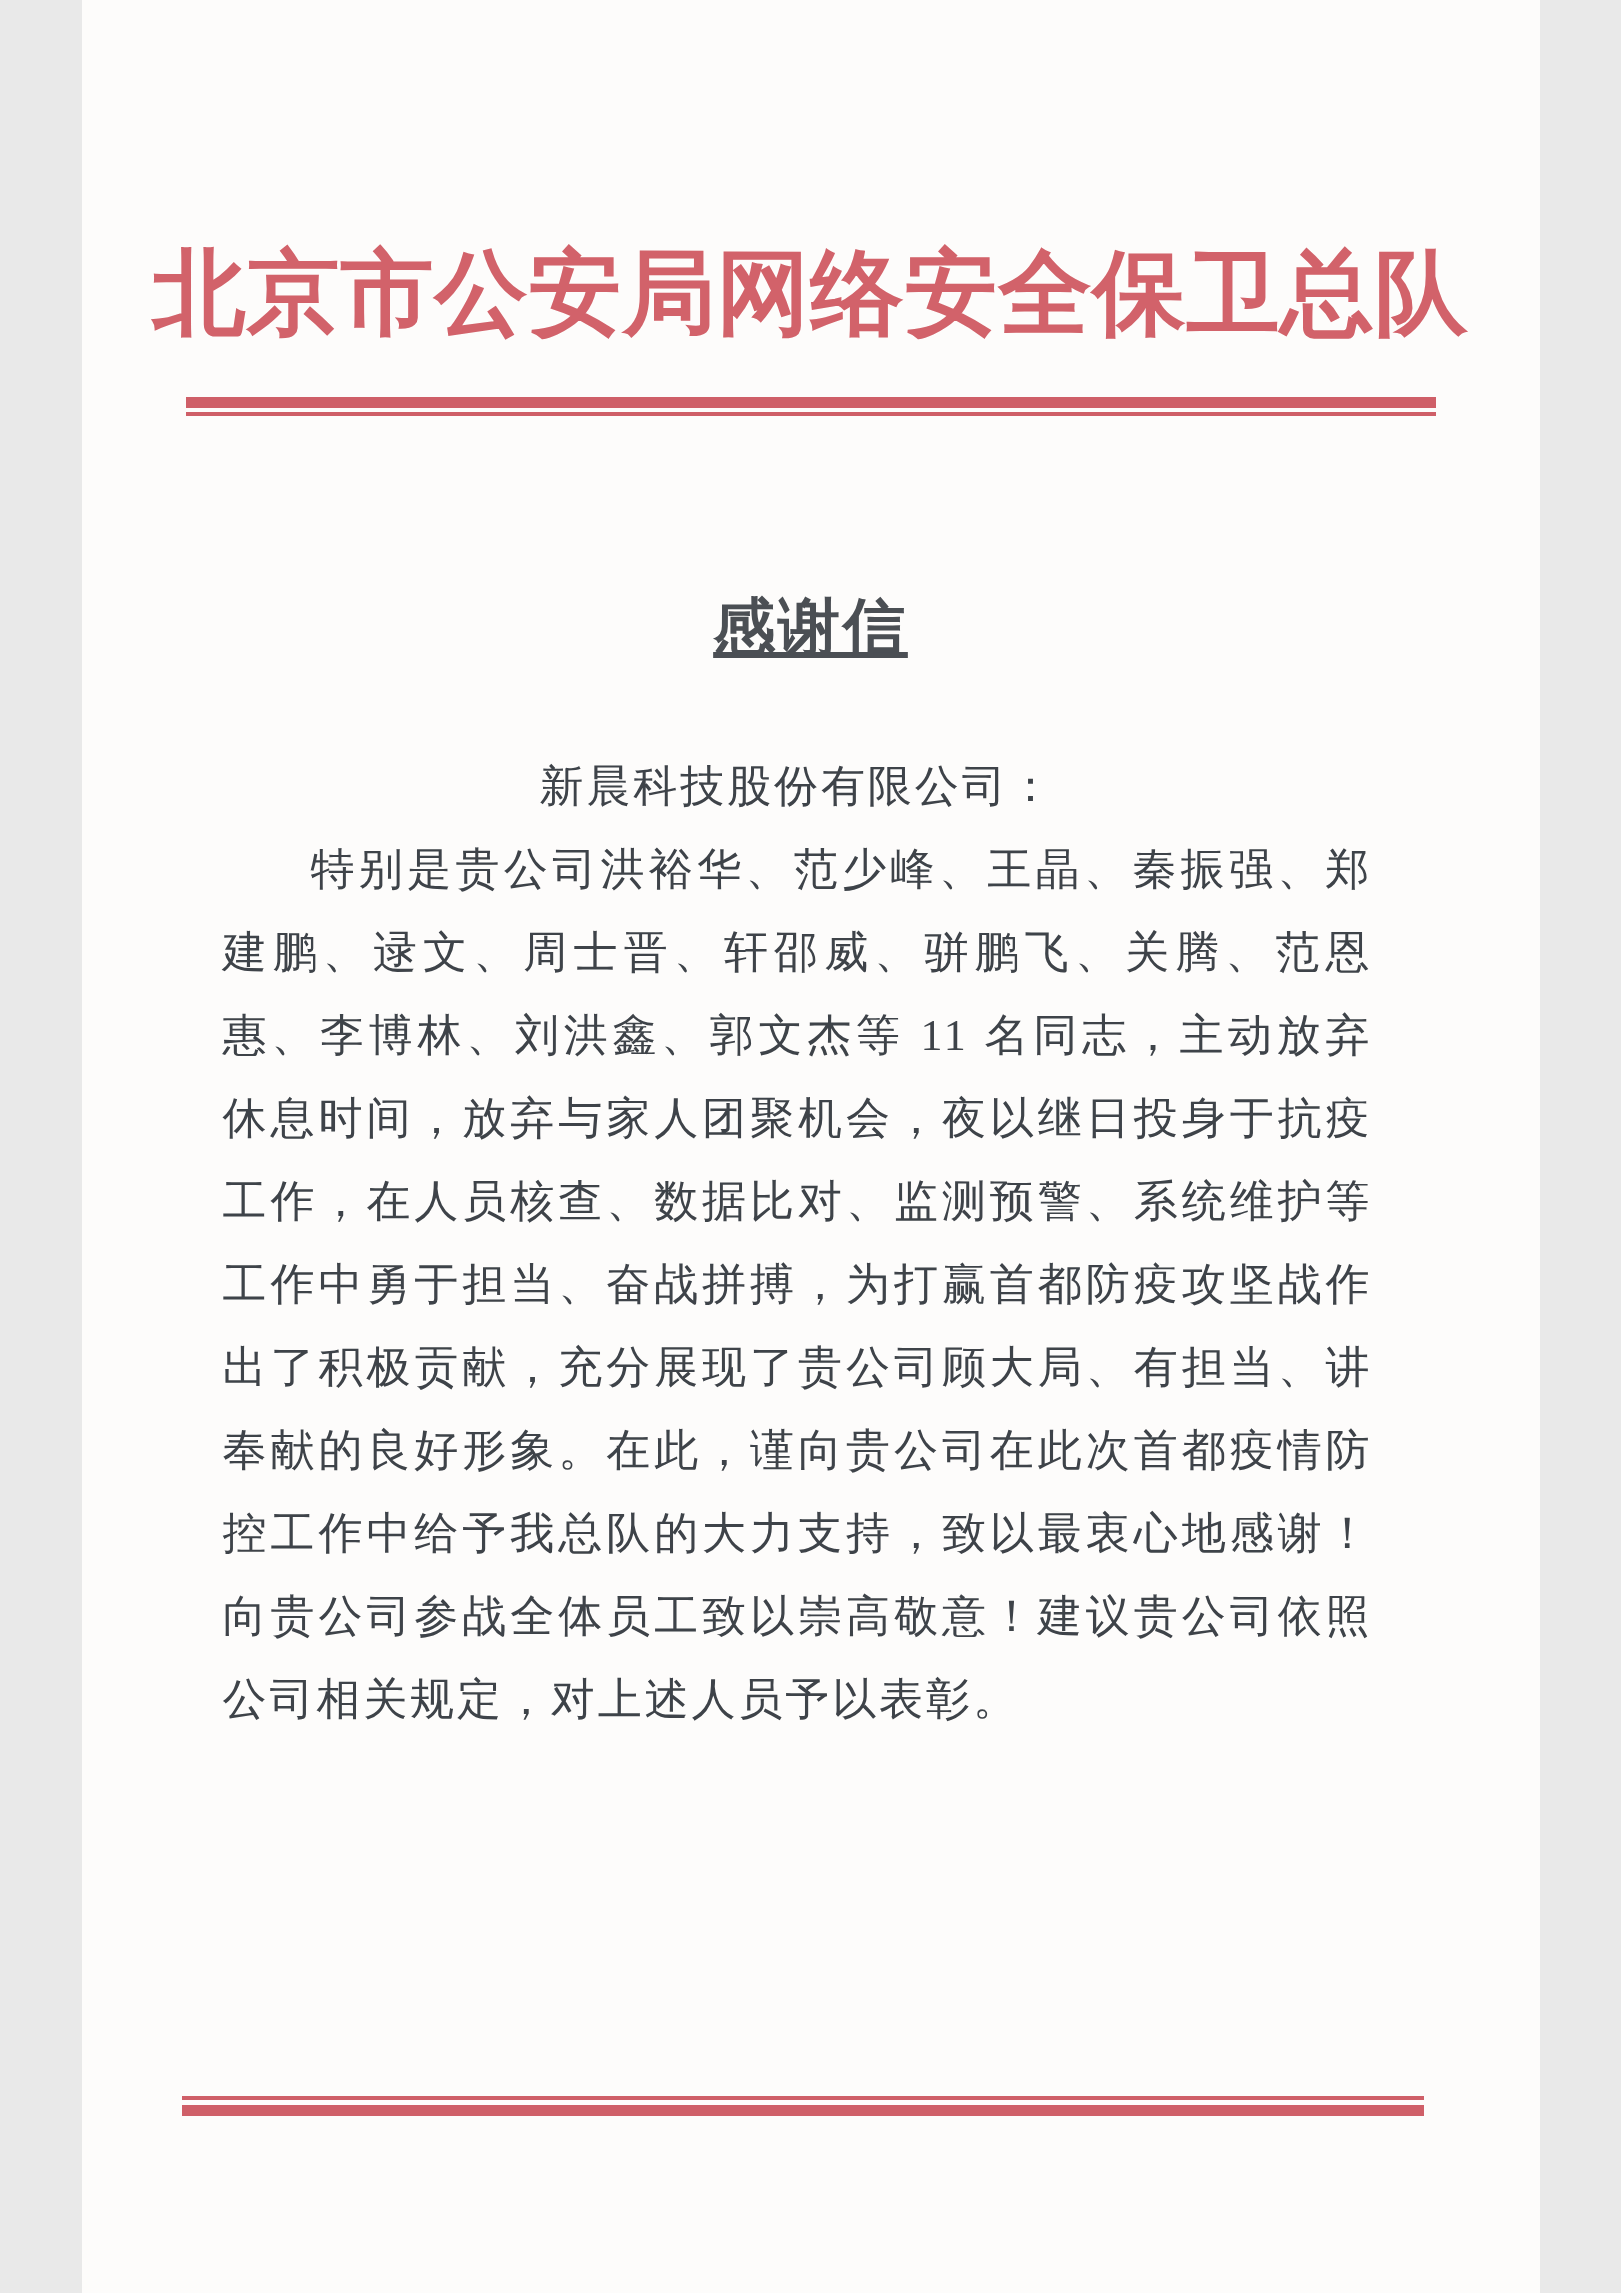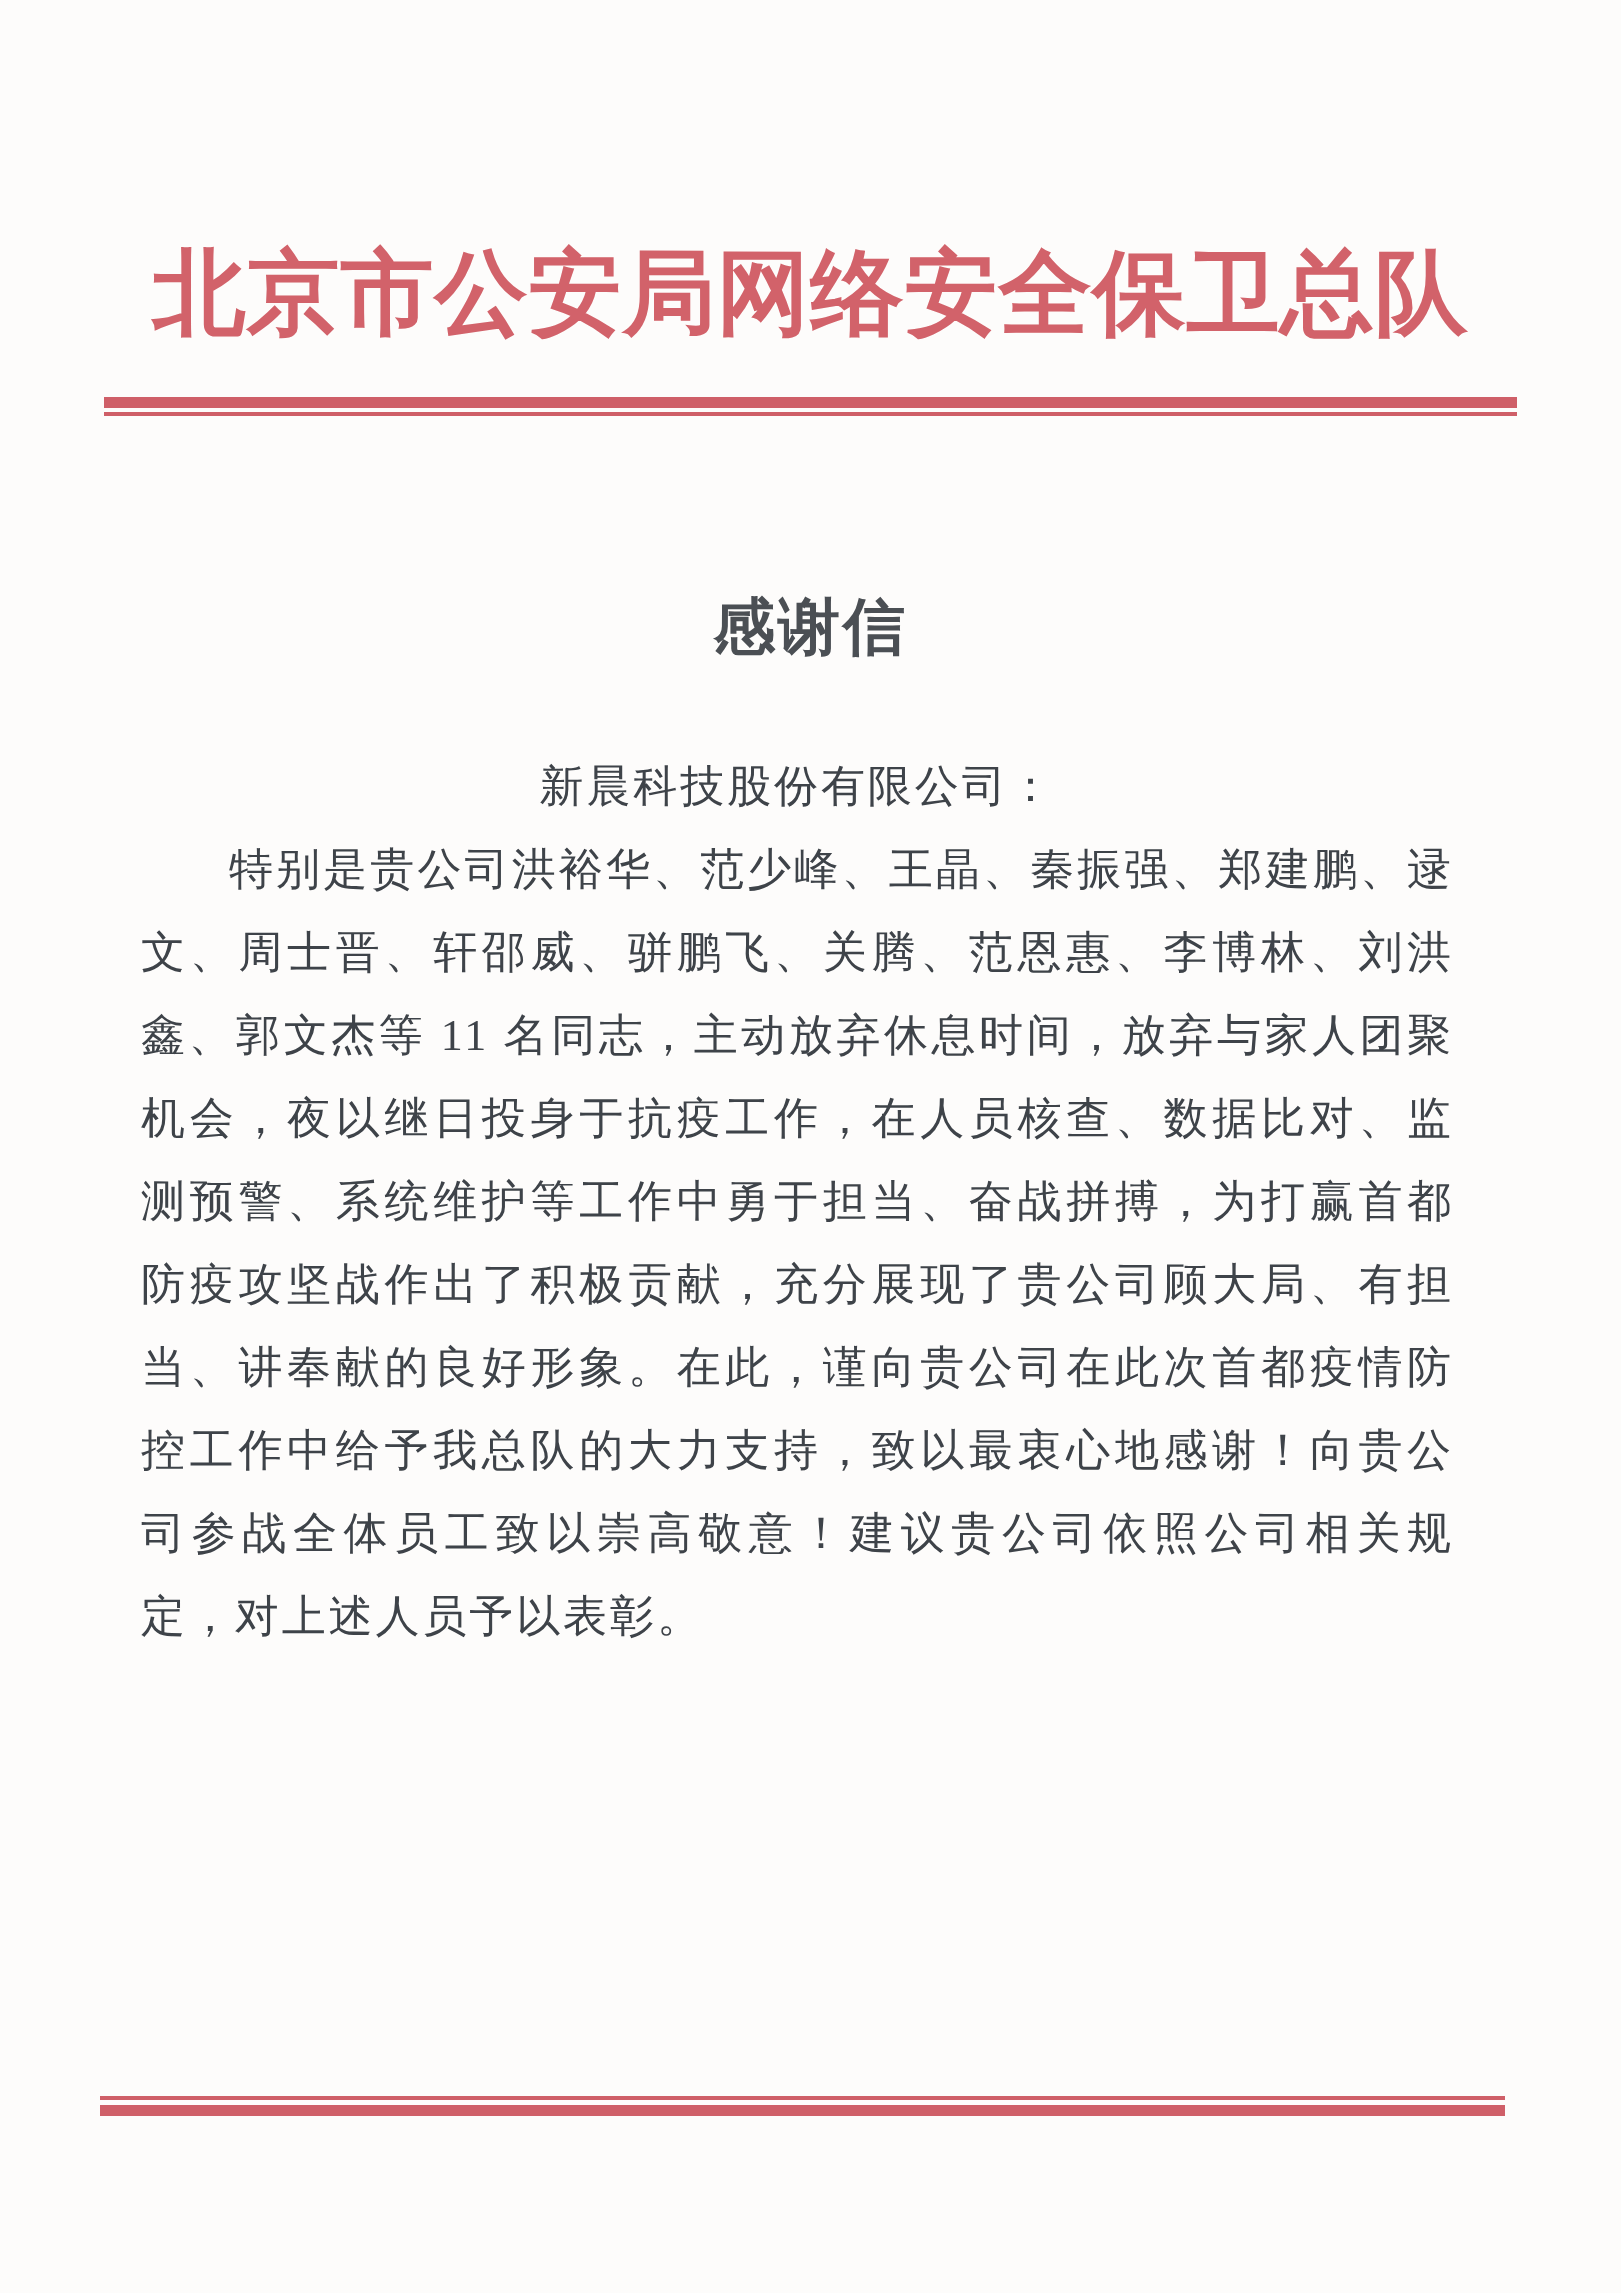--- a/index.html
+++ b/index.html
@@ -1,21 +1,21 @@
 <!DOCTYPE html>
 <html><head>
 <meta charset="utf-8">
 <style>
   * { margin: 0; padding: 0; box-sizing: border-box; }
   html, body { background: #e9e9e9; }
   body { font-family: "Liberation Serif", "DejaVu Serif", serif; }
 
   .page {
     position: relative;
-    width: 1621px;
+    width: 1458px;
     height: 2294px;
     margin: 0 auto;
     background: #fdfcfb;
     overflow: hidden;
   }
 
   
   .letterhead {
     margin-top: 233px;
     text-align: center;
@@ -36,20 +36,21 @@
   .rule .gap   { height: 4.9px;  background: #fdfcfb; }
 
   
   .doc-title {
     margin-top: 169px;
     text-align: center;
     font-size: 62px;
     font-weight: bold;
     letter-spacing: 2.9px;
     color: #4b4f54;
+    text-decoration: underline;
   }
 
   
   .letter-body {
     margin: 76px 167px 0 141px;
     font-size: 44px;
     line-height: 83px;
     color: #3e4349;
     letter-spacing: 2.9px;
   }

